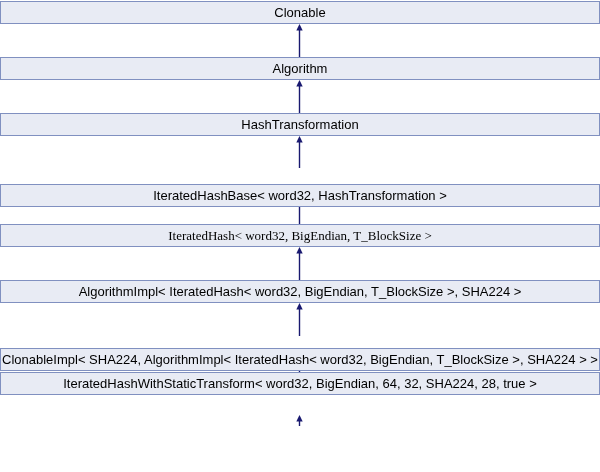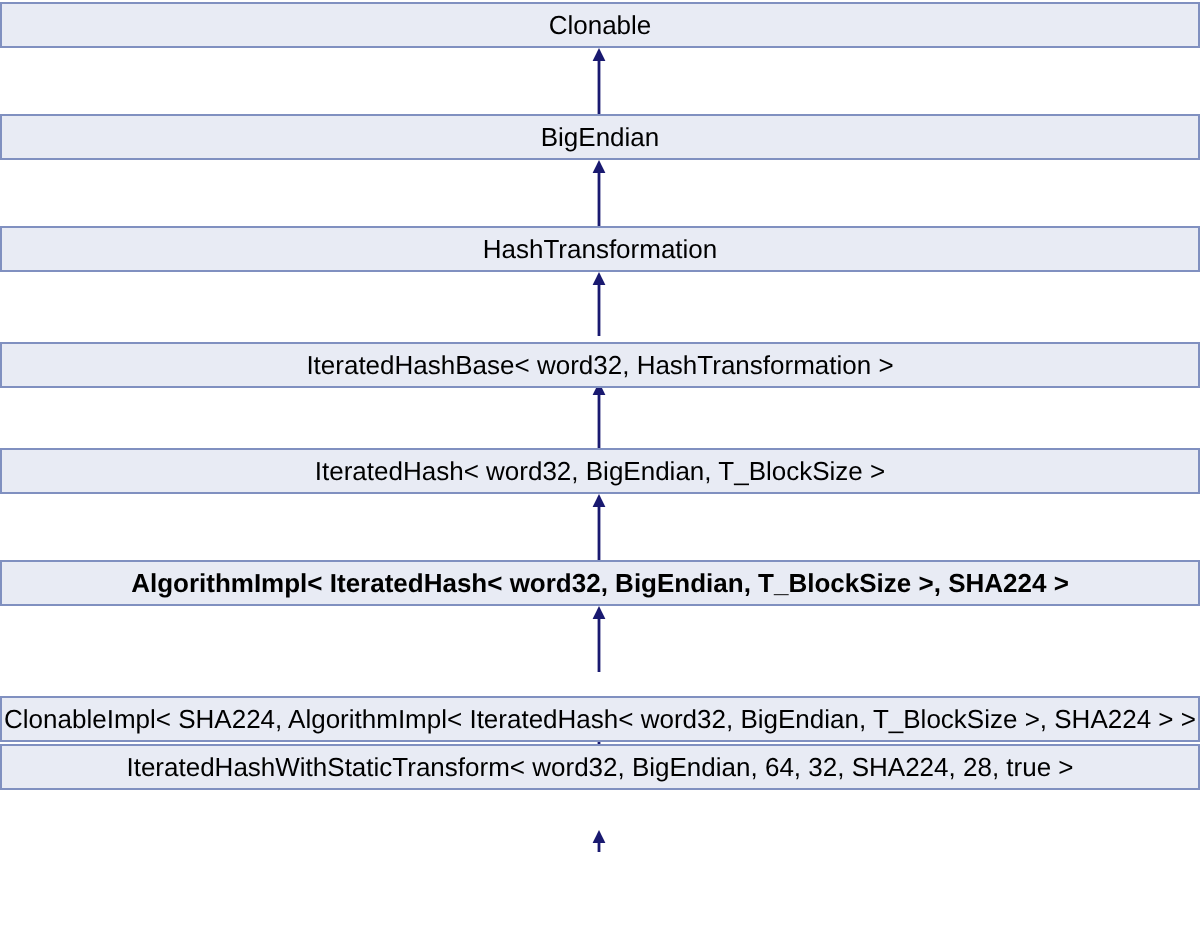--- a/index.html
+++ b/index.html
@@ -86,32 +86,32 @@
       <g>
         <line x1="299.5" y1="420" x2="299.5" y2="447" stroke="#191970" stroke-width="1.4"></line>
         <polygon points="299.5,415 296.3,421.5 302.7,421.5" fill="#191970"></polygon>
       </g>
     </svg>
   <div id="nodes-layer">
       <div class="node base" style="top: 1px; height: 23px;">
     <span class="label">Clonable</span>
   </div>
       <div class="node base" style="top: 57px; height: 23px;">
-    <span class="label">BigEndian</span>
+    <span class="label">Algorithm</span>
   </div>
       <div class="node base" style="top: 113px; height: 23px;">
     <span class="label">HashTransformation</span>
   </div>
-      <div class="node base" style="top: 171px; height: 23px; justify-content: center;">
+      <div class="node base" style="top: 184px; height: 23px; justify-content: center;">
     <span class="label">IteratedHashBase&lt; word32, HashTransformation &gt;</span>
   </div>
-      <div class="node base" style="top: 224px; height: 23px;">
+      <div class="node base" style="top: 224px; height: 23px; font-family: Liberation Serif, serif;">
     <span class="label">IteratedHash&lt; word32, BigEndian, T_BlockSize &gt;</span>
   </div>
-      <div class="node base" style="top: 280px; height: 23px; font-weight: bold;">
+      <div class="node base" style="top: 280px; height: 23px;">
     <span class="label">AlgorithmImpl&lt; IteratedHash&lt; word32, BigEndian, T_BlockSize &gt;, SHA224 &gt;</span>
   </div>
       <div class="node base" style="top: 348px; height: 23px;">
     <span class="label">ClonableImpl&lt; SHA224, AlgorithmImpl&lt; IteratedHash&lt; word32, BigEndian, T_BlockSize &gt;, SHA224 &gt; &gt;</span>
   </div>
       <div class="node base" style="top: 372px; height: 23px;">
     <span class="label">IteratedHashWithStaticTransform&lt; word32, BigEndian, 64, 32, SHA224, 28, true &gt;</span>
   </div>
       <div class="node current" style="top: 447px; height: 24px; font-family: Liberation Mono, monospace;">
     <span class="label">SHA224</span>

